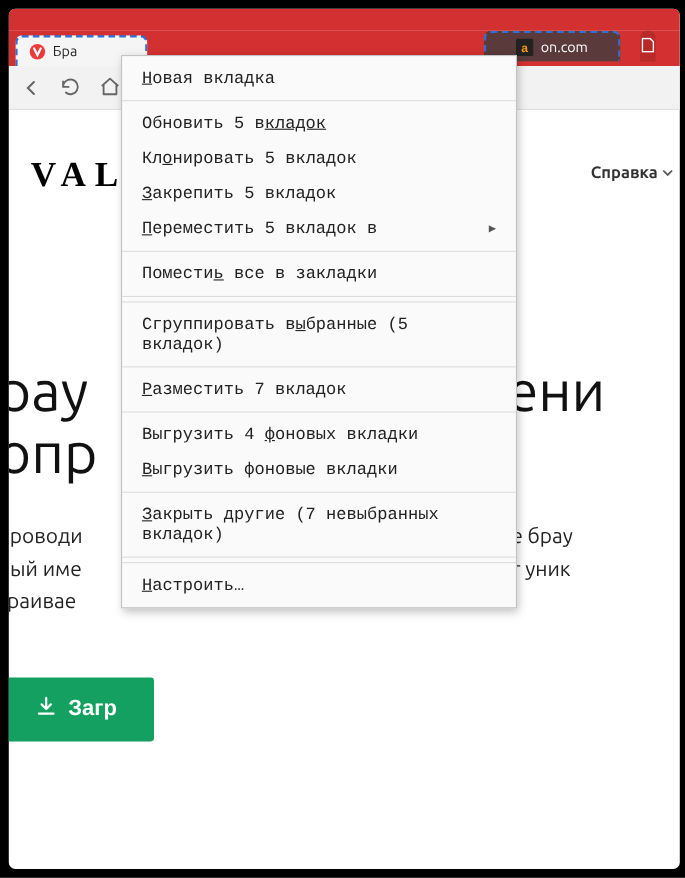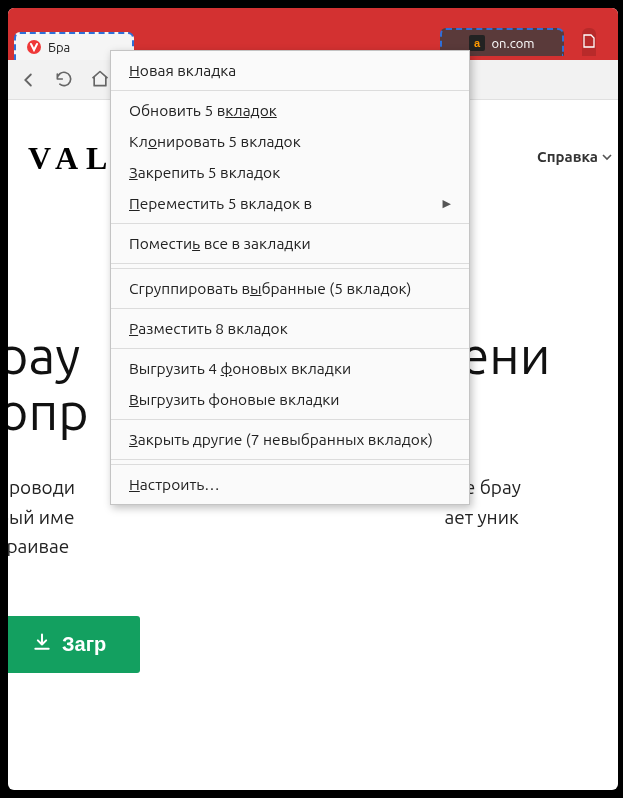--- a/index.html
+++ b/index.html
@@ -108,20 +108,21 @@
     box-shadow: 2px 3px 8px rgba(0,0,0,.25);
     padding: 4px 0;
   }
   .ctx .item {
     font-size: 15.5px;
     color: #222;
     padding: 7px 18px;
     display: flex; align-items: center;
     justify-content: space-between;
     cursor: default;
+    font-family: Liberation Mono, monospace;
   }
   .ctx .item.highlight {
     background: #2ea3e6;
     color: #fff;
   }
   .ctx .sep {
     height: 1px; background: #dcdcdc;
     margin: 4px 0;
   }
   .ctx .sub-arrow { font-size: 11px; color:#555; }
@@ -233,21 +234,21 @@
     <div class="item">
         <span><span>Помести</span><span class="mn">ь</span><span> все в закладки</span></span>
       </div>
     <div class="sep"></div>
     <div class="sep"></div>
     <div class="item">
         <span><span>Сгруппировать в</span><span class="mn">ы</span><span>бранные (5 вкладок)</span></span>
       </div>
     <div class="sep"></div>
     <div class="item">
-        <span><span class="mn">Р</span><span>азместить 8 вкладок</span></span>
+        <span><span class="mn">Р</span><span>азместить 7 вкладок</span></span>
       </div>
     <div class="sep"></div>
     <div class="item">
         <span><span>Выгрузить 4 </span><span class="mn">ф</span><span>оновых вкладки</span></span>
       </div>
     <div class="item">
         <span><span class="mn">В</span><span>ыгрузить фоновые вкладки</span></span>
       </div>
     <div class="sep"></div>
     <div class="item">

